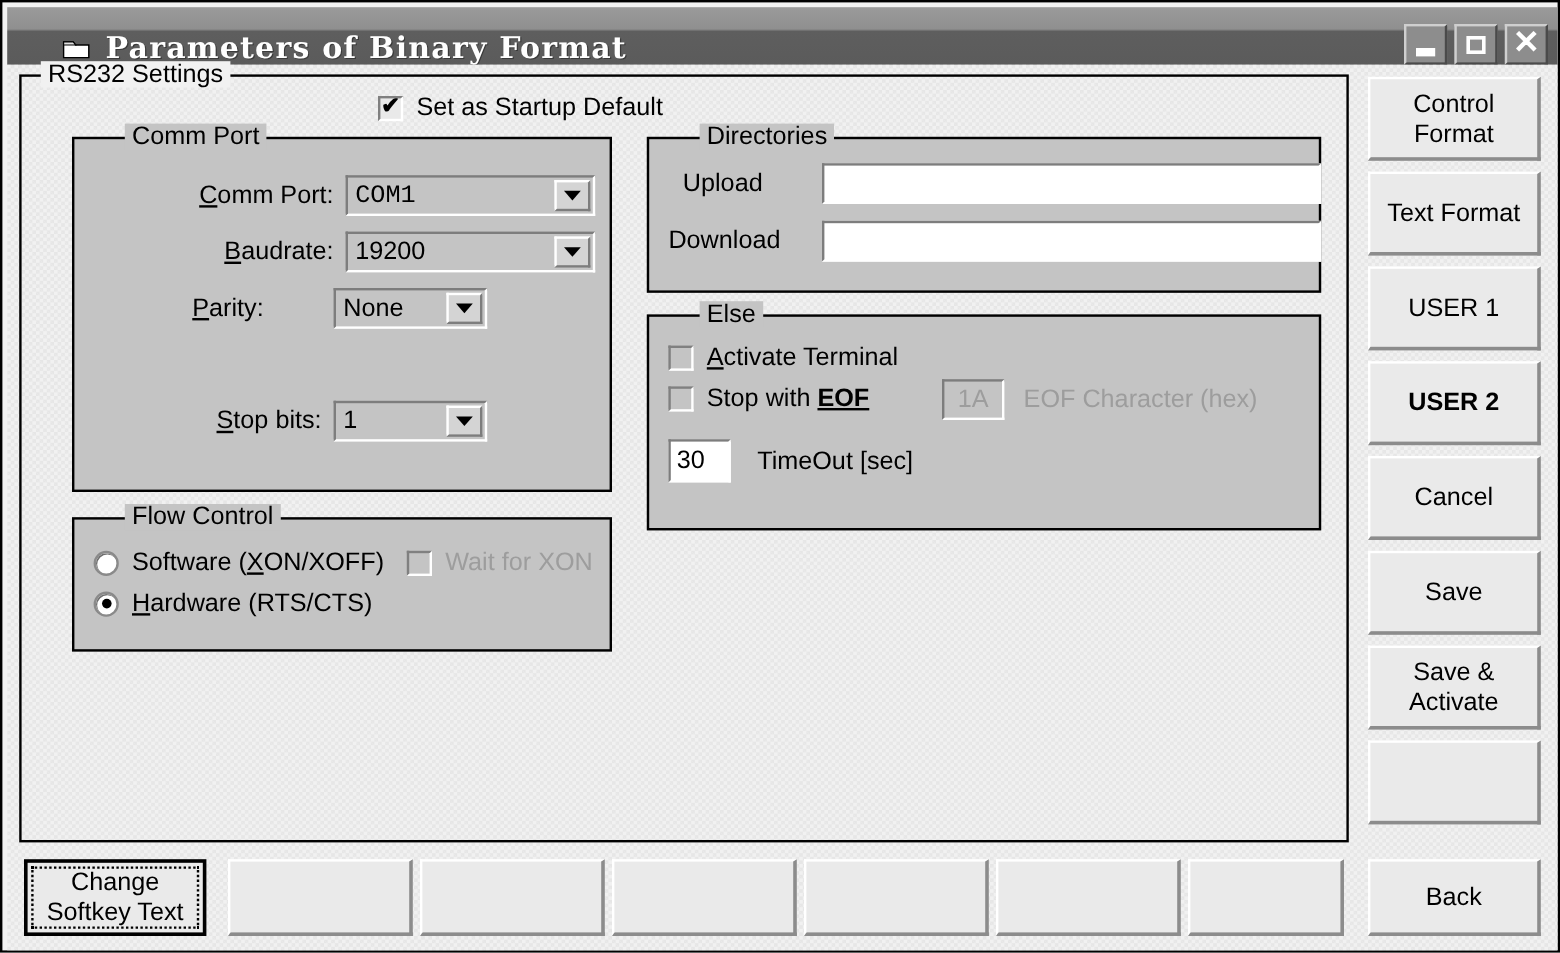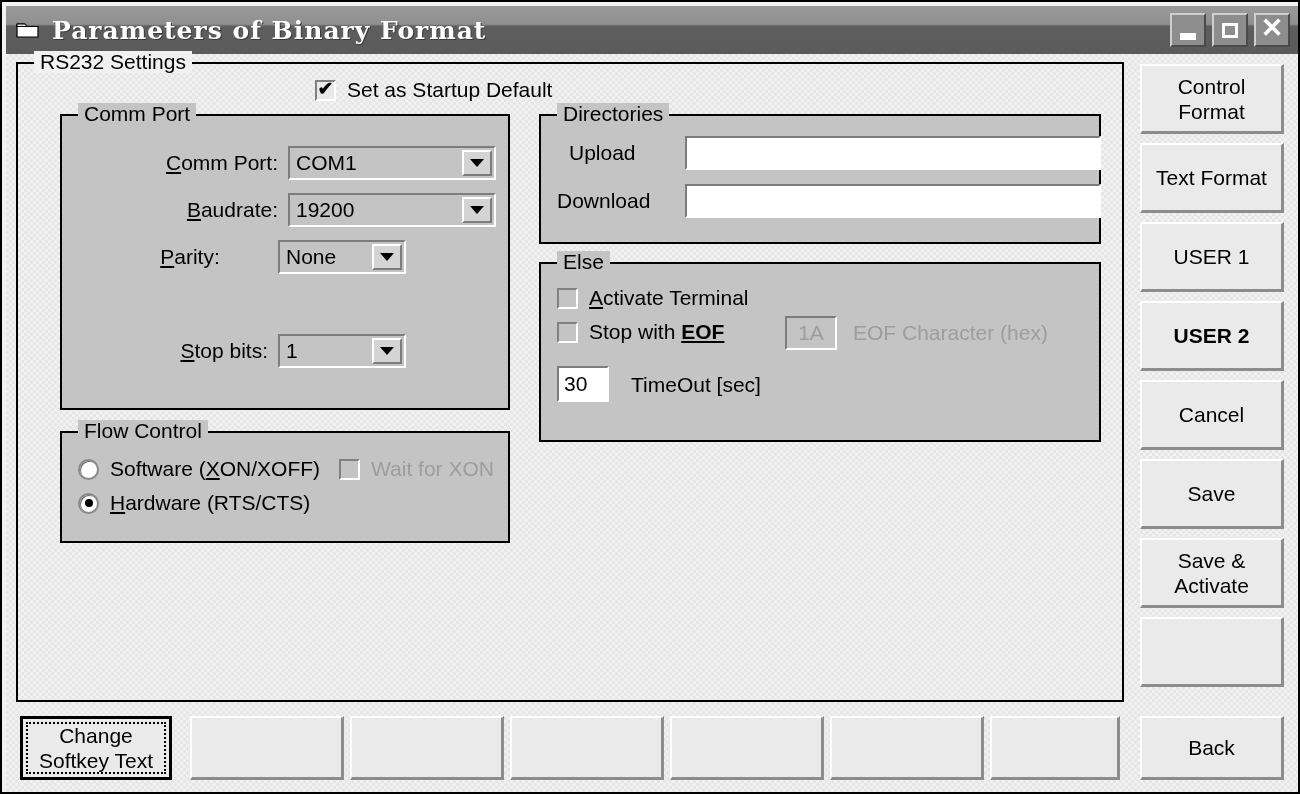--- a/index.html
+++ b/index.html
@@ -21,22 +21,23 @@
   }
 
   
   #titlebar {
     position: absolute;
     left: 4px; top: 4px;
     width: 1292px;
     height: 48px;
     background: linear-gradient(to bottom, #9a9a9a 0%, #8f8f8f 38%, #5e5e5e 42%, #5b5b5b 100%);
     display: flex;
-    align-items: center;
-    box-sizing: border-box;
+    align-items: flex-end;
+    box-sizing: border-box;
+    padding-left: 36px;
   }
   #title-icon {
     width: 30px; height: 26px;
     margin-left: 8px;
     flex: 0 0 auto;
     position: relative;
   }
   #title-text {
     color: #ffffff;
     font-family: "DejaVu Serif", serif;
@@ -117,21 +118,21 @@
   #rs232 {
     left: 10px; top: 8px;
     width: 1108px; height: 640px;
   }
   #rs232 > .gb-label { background: #f1f1f1; }
 
   
   .gray-group {
     background: #c4c4c4;
   }
-  .gray-group > .gb-label { background: #c4c4c4; }
+  .gray-group > .gb-label { background: #c4c4c4; margin-left: 26px; }
 
   #comm-port { left: 42px; top: 50px; width: 450px; height: 296px; }
   #flow-control { left: 42px; top: 367px; width: 450px; height: 112px; }
   #directories { left: 521px; top: 50px; width: 562px; height: 130px; }
   #else-box { left: 521px; top: 198px; width: 562px; height: 180px; }
 
   
   .checkbox {
     width: 21px; height: 21px;
     box-sizing: border-box;
@@ -351,21 +352,21 @@
           <span class="tick">✔</span>
         </div>
         <span class="lbl">Set  as Startup Default</span>
       </div>
 
       <div class="groupbox gray-group" id="comm-port">
         <div class="gb-label">Comm Port</div>
 
         <div style="position:absolute; left:0; top:30px; width:100%; height:34px;">
           <span class="lbl" style="position:absolute; left:50px; top:5px; width:166px; text-align:right;"><span class="acc">C</span><span>omm Port:</span></span>
-          <div class="combo" style="position:absolute; left:226px; top:0; width:208px;">
+          <div class="combo" style="position:absolute; left:226px; top:0; width:208px;font-family:Liberation Mono, monospace;">
             <div class="combo-value">COM1</div>
             <div class="combo-arrow">
                 <span class="tri"></span>
               </div>
           </div>
         </div>
 
         <div style="position:absolute; left:0; top:77px; width:100%; height:34px;">
           <span class="lbl" style="position:absolute; left:50px; top:5px; width:166px; text-align:right;"><span class="acc">B</span><span>audrate:</span></span>
           <div class="combo" style="position:absolute; left:226px; top:0; width:208px;">

